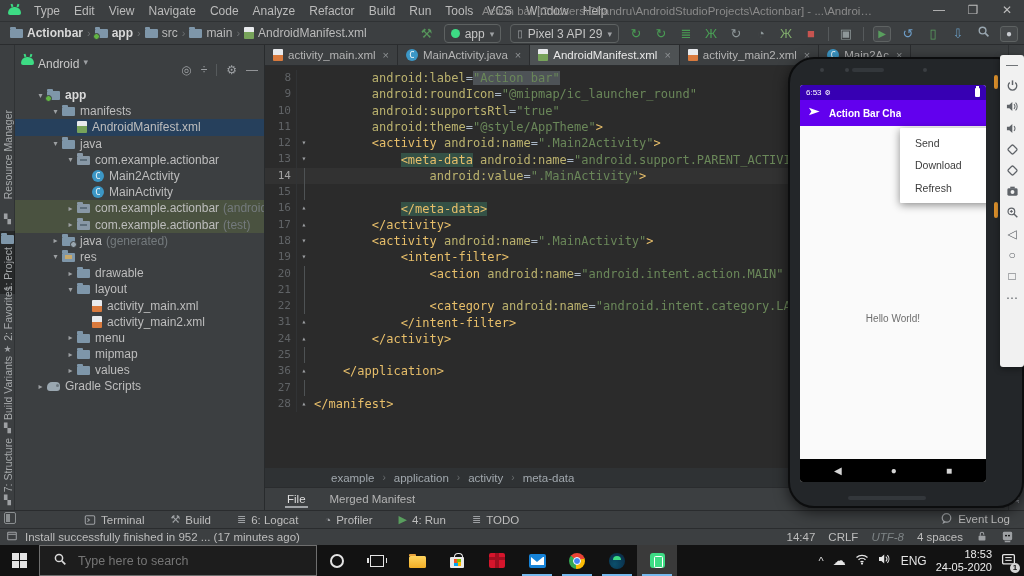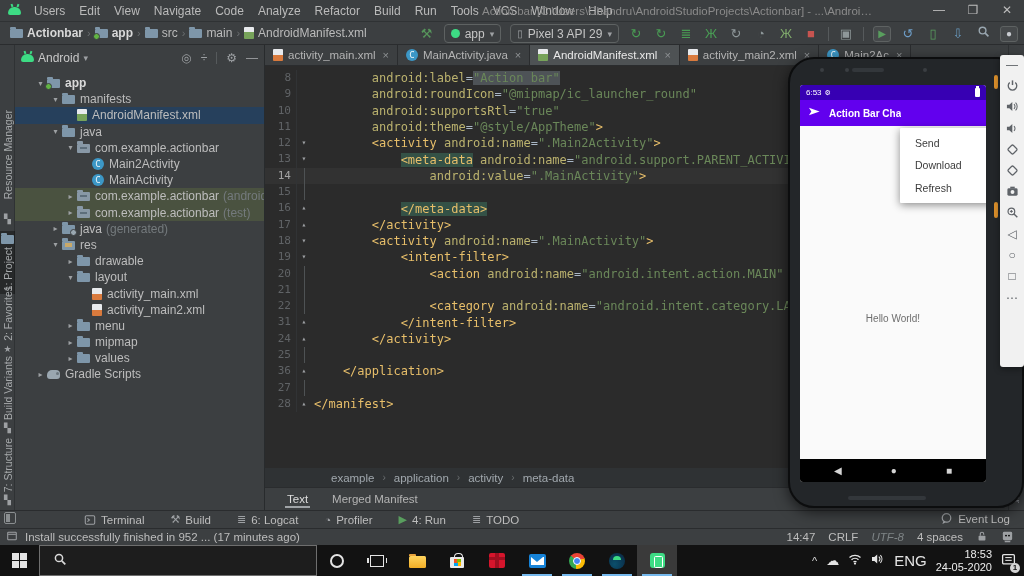--- a/index.html
+++ b/index.html
@@ -35,21 +35,21 @@
   
   #leftstrip{left:0;top:45px;width:15px;height:465px;background:#3C3F41;border-right:1px solid #2F3234;}
   .ls-item{position:absolute;left:0;width:15px;display:flex;flex-direction:column;align-items:center;gap:3px;padding:3px 0;}
   .ls-item.active{background:rgba(0,0,0,.35);}
   .vtext{writing-mode:vertical-rl;transform:rotate(180deg);font-size:10.5px;color:#A7AAAC;white-space:nowrap;}
   .vtext-r{writing-mode:vertical-rl;font-size:10.5px;color:#9DA0A8;white-space:nowrap;}
   .ls-glyph{font-size:9px;color:#9DA0A3;}
 
   
   #project{left:15px;top:45px;width:250px;height:465px;background:#3C3F41;border-right:1px solid #282B2D;overflow:hidden;}
-  #project-header{height:26px;display:flex;align-items:center;padding:0 6px;}
+  #project-header{height:26px;display:flex;padding:0 6px;margin-top:12px;}
   #project-header .title{color:#C8C8C8;margin:0 4px;}
   .ph-icons{margin-left:auto;display:flex;align-items:center;gap:9px;color:#9DA0A3;font-size:12px;}
   .ph-sep{width:1px;height:12px;background:#565A5C;}
   .tree-row{display:flex;align-items:center;height:16.2px;white-space:nowrap;cursor:default;}
   .tree-row.selected{background:#26405C;}
   .tree-row.tinted{background:#4A5240;}
   .arr{width:13px;flex:none;color:#9DA0A3;font-size:8px;text-align:center;}
   .t-label{color:#BDBDBD;margin-left:5px;}
   .t-label.bold{color:#DADADA;font-weight:bold;}
   .suffix{color:#747A7D;margin-left:4px;}
@@ -184,21 +184,21 @@
   .cloud-glyph{font-size:13px;color:#E4E4E4;}
 </style>
 </head>
 <body>
 
 <div id="screen">
 
   <div id="menubar" class="abs">
     <span class="android-head"></span>
     <span id="menu-items" style="display:flex;">
-        <span class="mb-item">Users</span>
+        <span class="mb-item">Type</span>
         <span class="mb-item">Edit</span>
         <span class="mb-item">View</span>
         <span class="mb-item">Navigate</span>
         <span class="mb-item">Code</span>
         <span class="mb-item">Analyze</span>
         <span class="mb-item">Refactor</span>
         <span class="mb-item">Build</span>
         <span class="mb-item">Run</span>
         <span class="mb-item">Tools</span>
         <span class="mb-item">VCS</span>
@@ -556,21 +556,21 @@
     <div id="xml-breadcrumbs">
         <span>example</span>
         <span class="xbc-sep">›</span>
         <span>application</span>
         <span class="xbc-sep">›</span>
         <span>activity</span>
         <span class="xbc-sep">›</span>
         <span>meta-data</span>
       </div>
     <div id="bottom-tabs">
-        <span class="btab active">Text</span>
+        <span class="btab active">File</span>
         <span class="btab">Merged Manifest</span>
       </div>
   </div>
 
   <div id="rightstrip" class="abs">
     <div id="rs-inner">
       <span class="glyph">▯</span>
       <span class="vtext-r">Device File Explorer</span>
     </div>
   </div>
@@ -736,20 +736,21 @@
           <span></span>
           <span></span>
           <span></span>
         </span>
     </div>
     <div id="search-box">
       <span id="search-mag-icon"><svg width="14" height="14" viewBox="0 0 14 14">
             <circle cx="6" cy="6" r="3.6" fill="none" stroke="#DADADA" stroke-width="1.5"></circle>
             <line x1="8.8" y1="8.8" x2="12.3" y2="12.3" stroke="#DADADA" stroke-width="1.7"></line>
           </svg></span>
+      <input placeholder="Type here to search" style="">
     </div>
     <span id="taskbar-apps" style="display:flex;align-items:center;">
         <div class="tb-cell" style="width: 40px;">
           <span class="ic-cortana"></span>
         </div>
         <div class="tb-cell" style="width: 40px;">
           <span class="ic-tv"></span>
         </div>
         <div class="tb-cell" style="width: 40px;">
           <span class="ic-exp"></span>
@@ -780,21 +781,21 @@
             <path d="M1.5 5.5 a8 8 0 0 1 11 0" stroke="#E4E4E4" fill="none" stroke-width="1.3"></path>
             <path d="M3.5 7.8 a5 5 0 0 1 7 0" stroke="#E4E4E4" fill="none" stroke-width="1.3"></path>
             <path d="M5.5 10 a2.3 2.3 0 0 1 3 0" stroke="#E4E4E4" fill="none" stroke-width="1.3"></path>
             <circle cx="7" cy="11.6" r="1.1" fill="#E4E4E4"></circle>
           </svg></span>
       <span id="tray-speaker-icon"><svg width="14" height="14" viewBox="0 0 14 14">
             <polygon points="1,5 3.4,5 6.2,2.6 6.2,11.4 3.4,9 1,9" fill="#E4E4E4"></polygon>
             <path d="M7.8 4.6 a3.4 3.4 0 0 1 0 4.8" stroke="#E4E4E4" fill="none" stroke-width="1.1"></path>
             <path d="M9.4 3.1 a5.8 5.8 0 0 1 0 7.8" stroke="#E4E4E4" fill="none" stroke-width="1.1"></path>
           </svg></span>
-      <span style="font-size:15px;">ENG</span>
+      <span style="font-size:12px;">ENG</span>
       <span id="clock">
         <span>18:53</span><br>
         <span>24-05-2020</span>
       </span>
       <span id="notif">
         <span id="notif-icon"><svg width="15" height="15" viewBox="0 0 14 14">
               <rect x="1.5" y="2.5" width="11" height="8.5" rx="1" fill="none" stroke="#E4E4E4" stroke-width="1.2"></rect>
               <line x1="4" y1="5.2" x2="10" y2="5.2" stroke="#E4E4E4"></line>
               <line x1="4" y1="7.8" x2="10" y2="7.8" stroke="#E4E4E4"></line>
             </svg></span>

